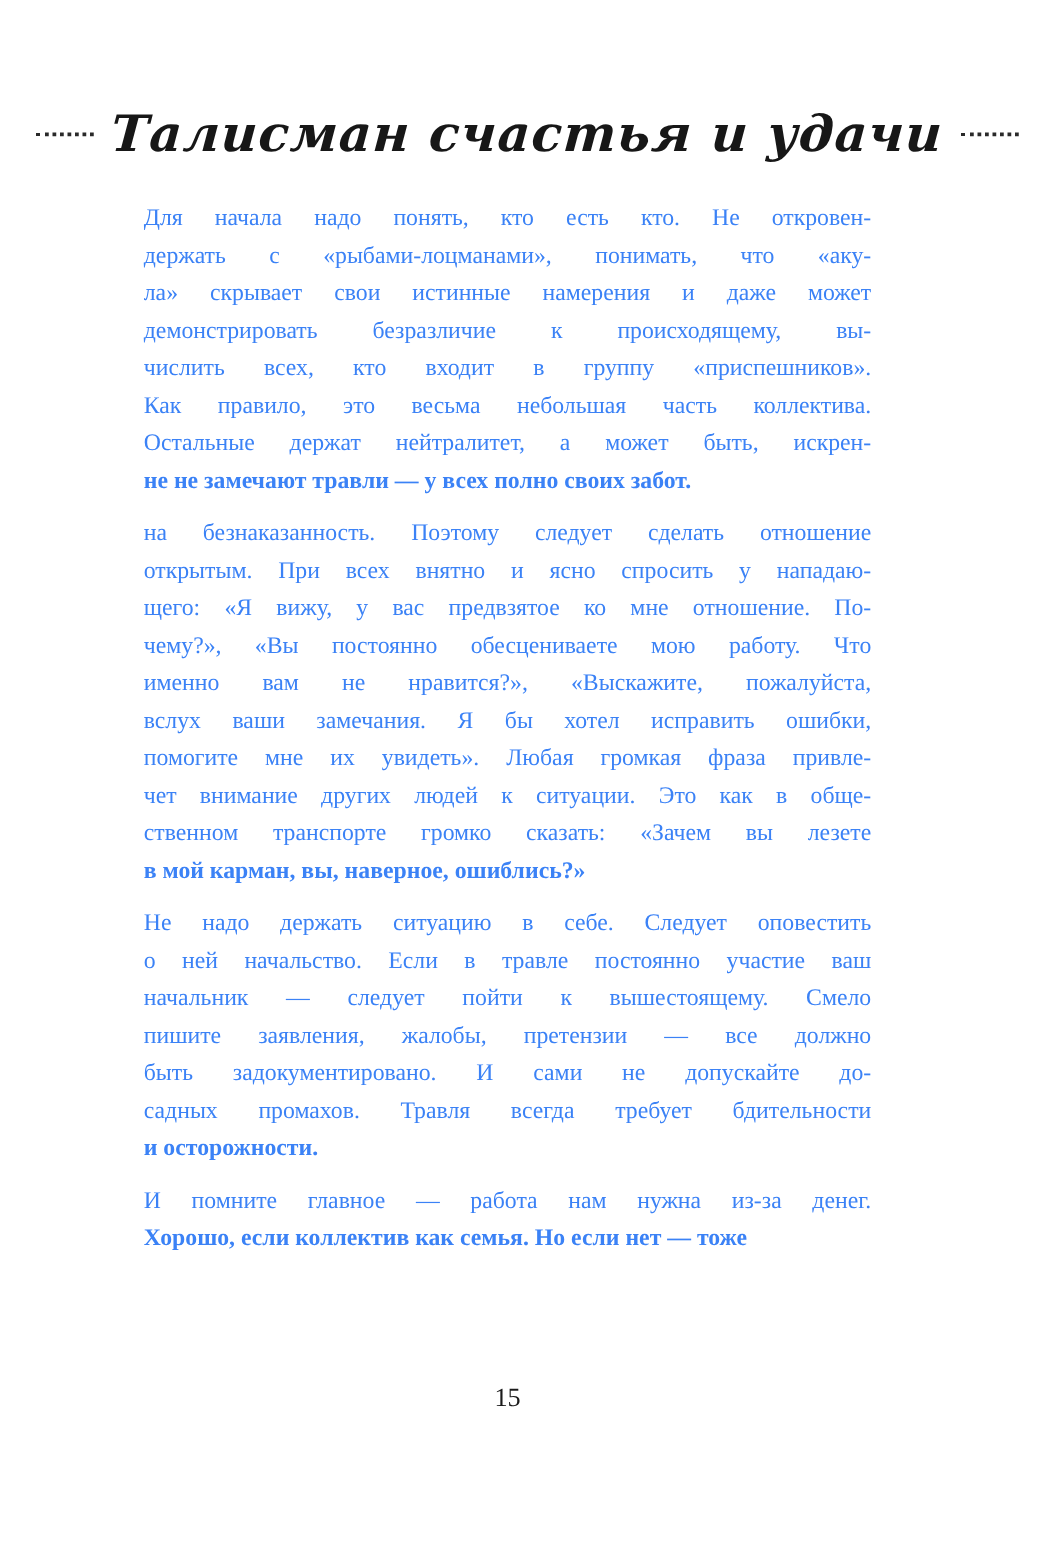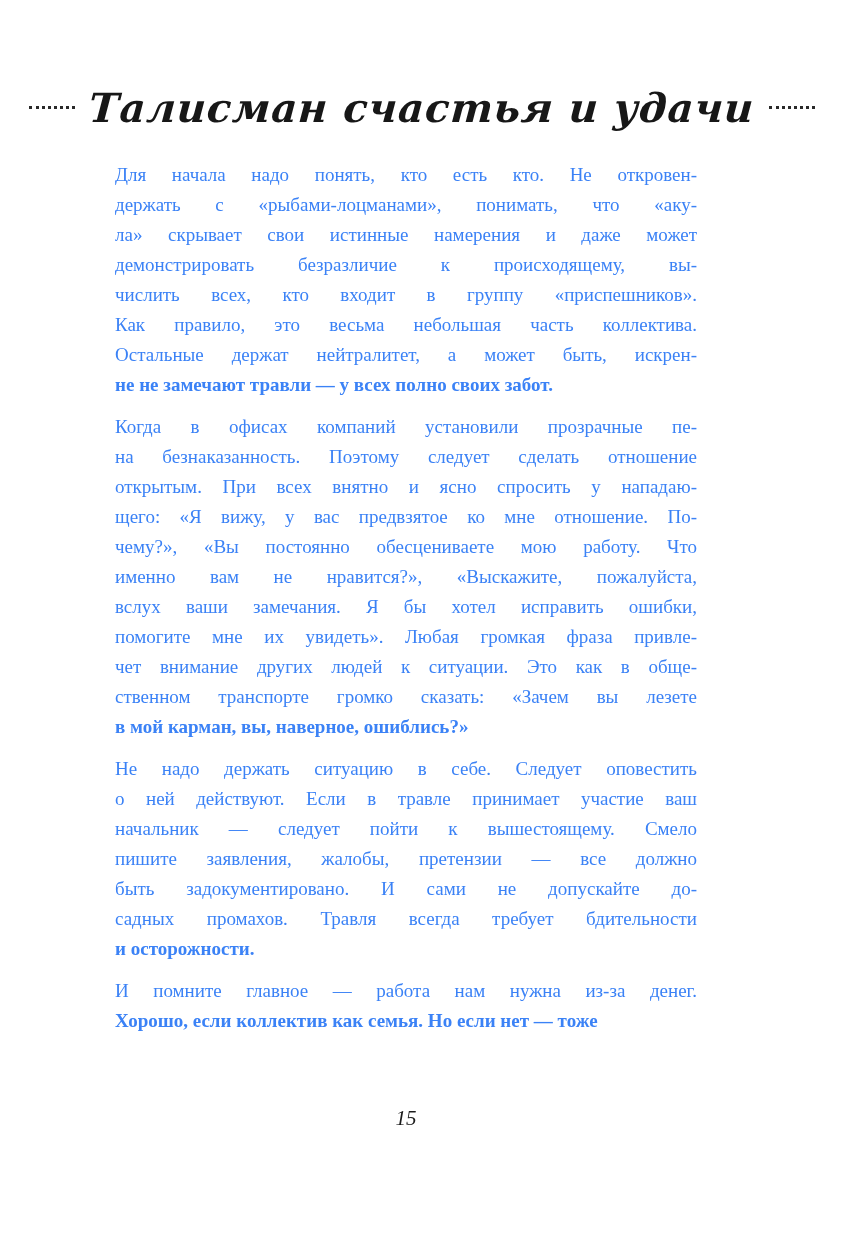--- a/index.html
+++ b/index.html
@@ -69,21 +69,20 @@
   .page-footer {
     position: absolute;
     top: 1106px;
     left: 115px;
     width: 582px;
     text-align: center;
   }
   .page-number {
     display: inline-block;
     font-family: "Liberation Serif", serif;
-    font-style: italic;
     font-size: 21px;
     color: #1b1b1b;
     text-align: center;
   }
 </style>
 </head>
 <body>
 
 <div class="page">
 
@@ -98,35 +97,34 @@
         <span class="line">Для начала надо понять, кто есть кто. Не откровен-</span>
         <span class="line">держать с «рыбами-лоцманами», понимать, что «аку-</span>
         <span class="line">ла» скрывает свои истинные намерения и даже может</span>
         <span class="line">демонстрировать безразличие к происходящему, вы-</span>
         <span class="line">числить всех, кто входит в группу «приспешников».</span>
         <span class="line">Как правило, это весьма небольшая часть коллектива.</span>
         <span class="line">Остальные держат нейтралитет, а может быть, искрен-</span>
         <span class="line para-end">не не замечают травли — у всех полно своих забот.</span>
       </p>
       <p class="paragraph">
-        <span class="line">Когда в офисах компаний установили прозрачные пе-</span>
         <span class="line">на безнаказанность. Поэтому следует сделать отношение</span>
         <span class="line">открытым. При всех внятно и ясно спросить у нападаю-</span>
         <span class="line">щего: «Я вижу, у вас предвзятое ко мне отношение. По-</span>
         <span class="line">чему?», «Вы постоянно обесцениваете мою работу. Что</span>
         <span class="line">именно вам не нравится?», «Выскажите, пожалуйста,</span>
         <span class="line">вслух ваши замечания. Я бы хотел исправить ошибки,</span>
         <span class="line">помогите мне их увидеть». Любая громкая фраза привле-</span>
         <span class="line">чет внимание других людей к ситуации. Это как в обще-</span>
         <span class="line">ственном транспорте громко сказать: «Зачем вы лезете</span>
         <span class="line para-end">в мой карман, вы, наверное, ошиблись?»</span>
       </p>
       <p class="paragraph">
         <span class="line">Не надо держать ситуацию в себе. Следует оповестить</span>
-        <span class="line">о ней действуют. Если в травле принимает участие ваш</span>
+        <span class="line">о ней начальство. Если в травле постоянно участие ваш</span>
         <span class="line">начальник — следует пойти к вышестоящему. Смело</span>
         <span class="line">пишите заявления, жалобы, претензии — все должно</span>
         <span class="line">быть задокументировано. И сами не допускайте до-</span>
         <span class="line">садных промахов. Травля всегда требует бдительности</span>
         <span class="line para-end">и осторожности.</span>
       </p>
       <p class="paragraph">
         <span class="line">И помните главное — работа нам нужна из-за денег.</span>
         <span class="line para-end">Хорошо, если коллектив как семья. Но если нет — тоже</span>
       </p>

